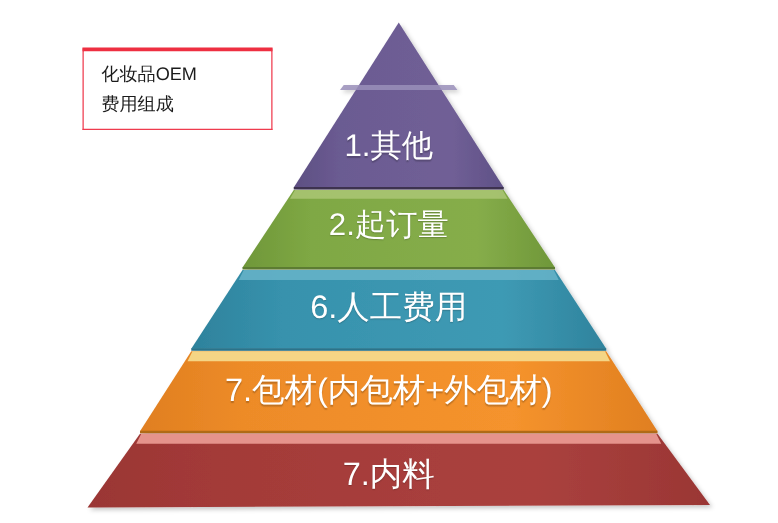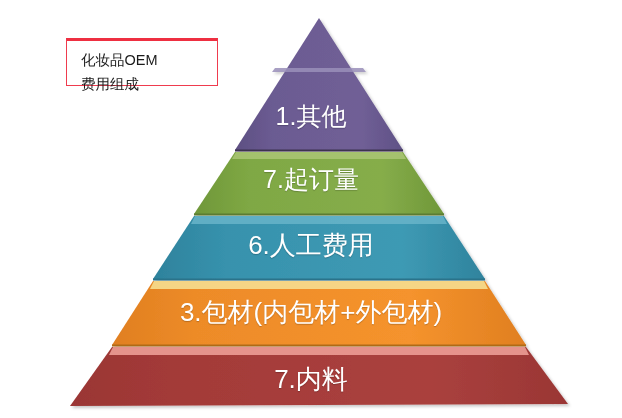--- a/index.html
+++ b/index.html
@@ -43,21 +43,21 @@
   .band-label-3 { top: 228px; font-size: 26px; }
   .band-label-2 { top: 295px; font-size: 26px; }
   .band-label-1 { top: 362px; font-size: 26px; }
 
   
   #caption-box {
     position: absolute;
     left: 66px;
     top: 38px;
     width: 152px;
-    height: 48px;
+    height: 66px;
     box-sizing: border-box;
     background: #ffffff;
     border: 1px solid #ef3b4e;
     border-top: 3px solid #ee2f41;
     padding: 7px 0 0 14px;
   }
   .caption-line {
     font-family: "Liberation Sans", "DejaVu Sans", sans-serif;
     font-size: 14.5px;
     line-height: 24px;
@@ -138,23 +138,23 @@
       <g>
         <polygon points="112,347 526,347 568,404 70,406" fill="url(#grad1)"></polygon>
         <polygon points="113,347 525,347 529,355 109,355" fill="#e99890" opacity="0.95"></polygon>
         <line x1="112" y1="345.5" x2="526" y2="345.5" stroke="#b06a18" stroke-width="2"></line>
       </g>
 
     </g>
   </svg>
 
   <div class="band-label band-label-5">1.其他</div>
-  <div class="band-label band-label-4">7.起订量</div>
+  <div class="band-label band-label-4">2.起订量</div>
   <div class="band-label band-label-3">6.人工费用</div>
-  <div class="band-label band-label-2">3.包材(内包材+外包材)</div>
+  <div class="band-label band-label-2">7.包材(内包材+外包材)</div>
   <div class="band-label band-label-1">7.内料</div>
 
   <div id="caption-box">
     <div class="caption-line">化妆品OEM</div>
     <div class="caption-line">费用组成</div>
   </div>
 
 </div>
 
 </body></html>

